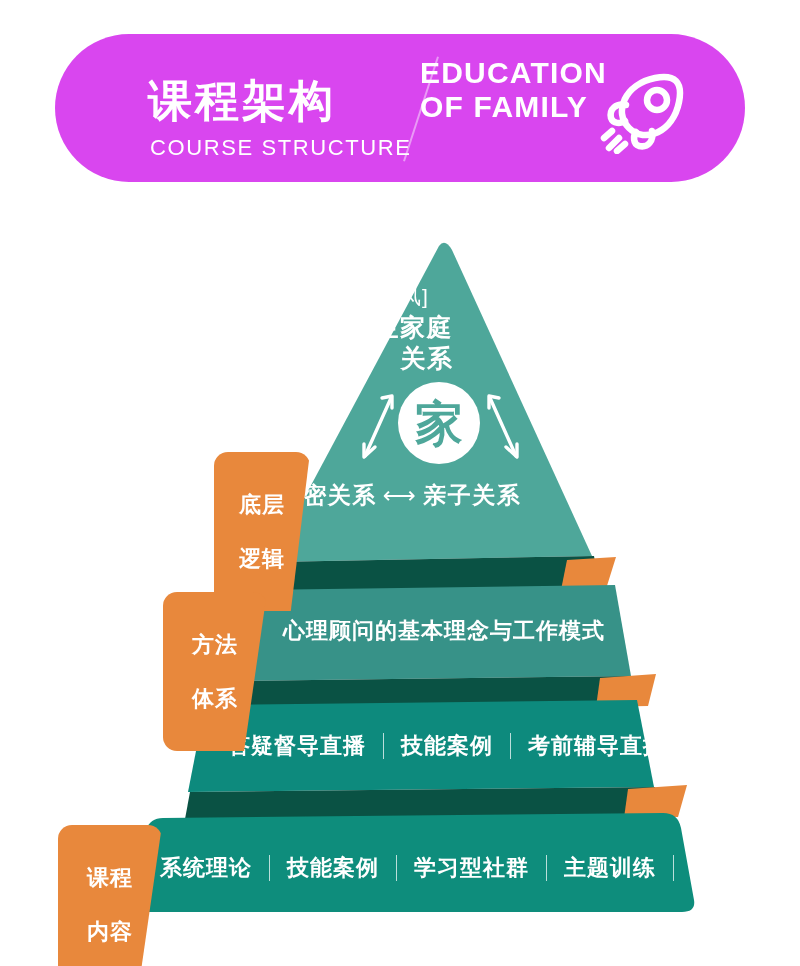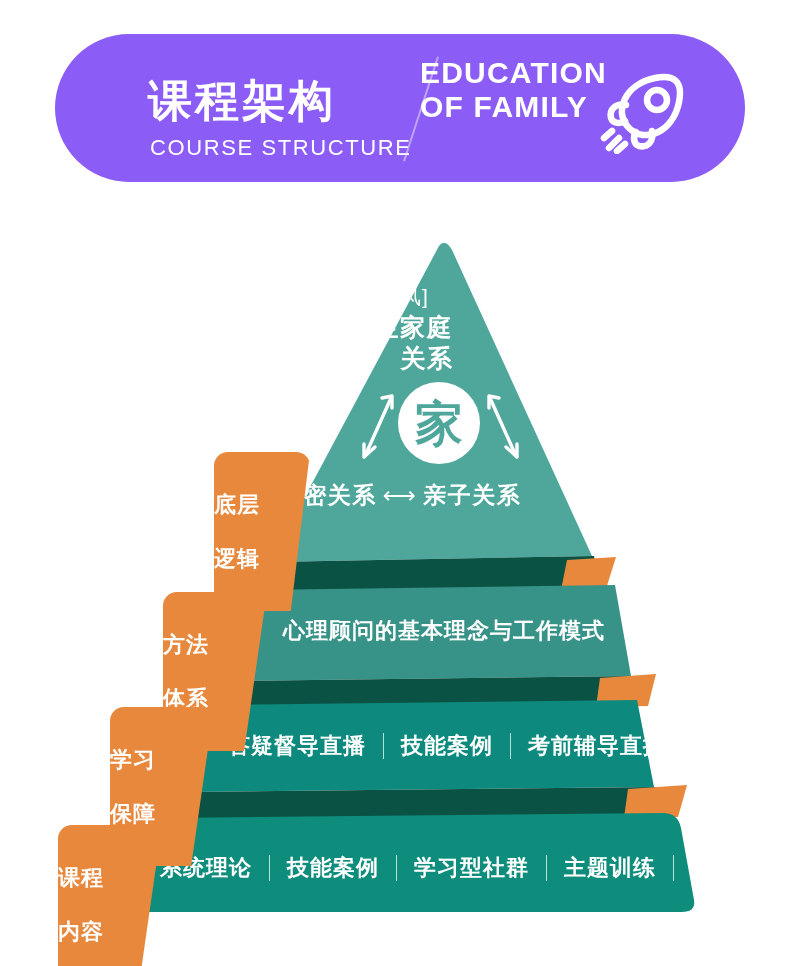--- a/index.html
+++ b/index.html
@@ -13,21 +13,21 @@
     position: relative;
   }
 
   
   .header-banner {
     position: absolute;
     left: 55px;
     top: 34px;
     width: 690px;
     height: 148px;
-    background: #8b5cf6;
+    background: #d946ef;
     border-radius: 74px;
     overflow: hidden;
   }
   .header-inner {
     position: absolute;
     inset: 0;
   }
   .title-cn {
     position: absolute;
     left: 93px;
@@ -93,21 +93,21 @@
   }
 
   
   .tier-label {
     position: absolute;
     background: #e8883c;
     color: #ffffff;
     font-size: 22px;
     font-weight: bold;
     line-height: 27px;
-    text-align: left;
+    text-align: center;
     padding: 12px 0 12px 0;
     border-radius: 14px;
     letter-spacing: 1px;
     z-index: 6;
     white-space: pre-line;
   }
 
   .tier-text {
     position: absolute;
     color: #ffffff;
@@ -260,25 +260,20 @@
 
   <div class="tier-label" style="left:163px; top:592px; width:104px;
               clip-path: polygon(0 0, 100% 0, 78% 100%, 0 100%);">
     <div>方法</div>
     <div>体系</div>
   </div>
   <div class="tier-text" style="left:283px; top:615px; height:32px;justify-content:flex-end;">
     <span class="cell">心理顾问的基本理念与工作模式</span>
   </div>
 
-  <div class="tier-label" style="left:110px; top:707px; width:104px;
-              clip-path: polygon(0 0, 100% 0, 78% 100%, 0 100%);">
-    <div>学习</div>
-    <div>保障</div>
-  </div>
   <div class="tier-text" style="left:228px; top:730px; height:32px;">
     <span class="cell">答疑督导直播</span>
     <span class="sep"></span>
     <span class="cell">技能案例</span>
     <span class="sep"></span>
     <span class="cell">考前辅导直播</span>
   </div>
 
   <div class="tier-label" style="left:58px; top:825px; width:104px;
               clip-path: polygon(0 0, 100% 0, 78% 100%, 0 100%);">

